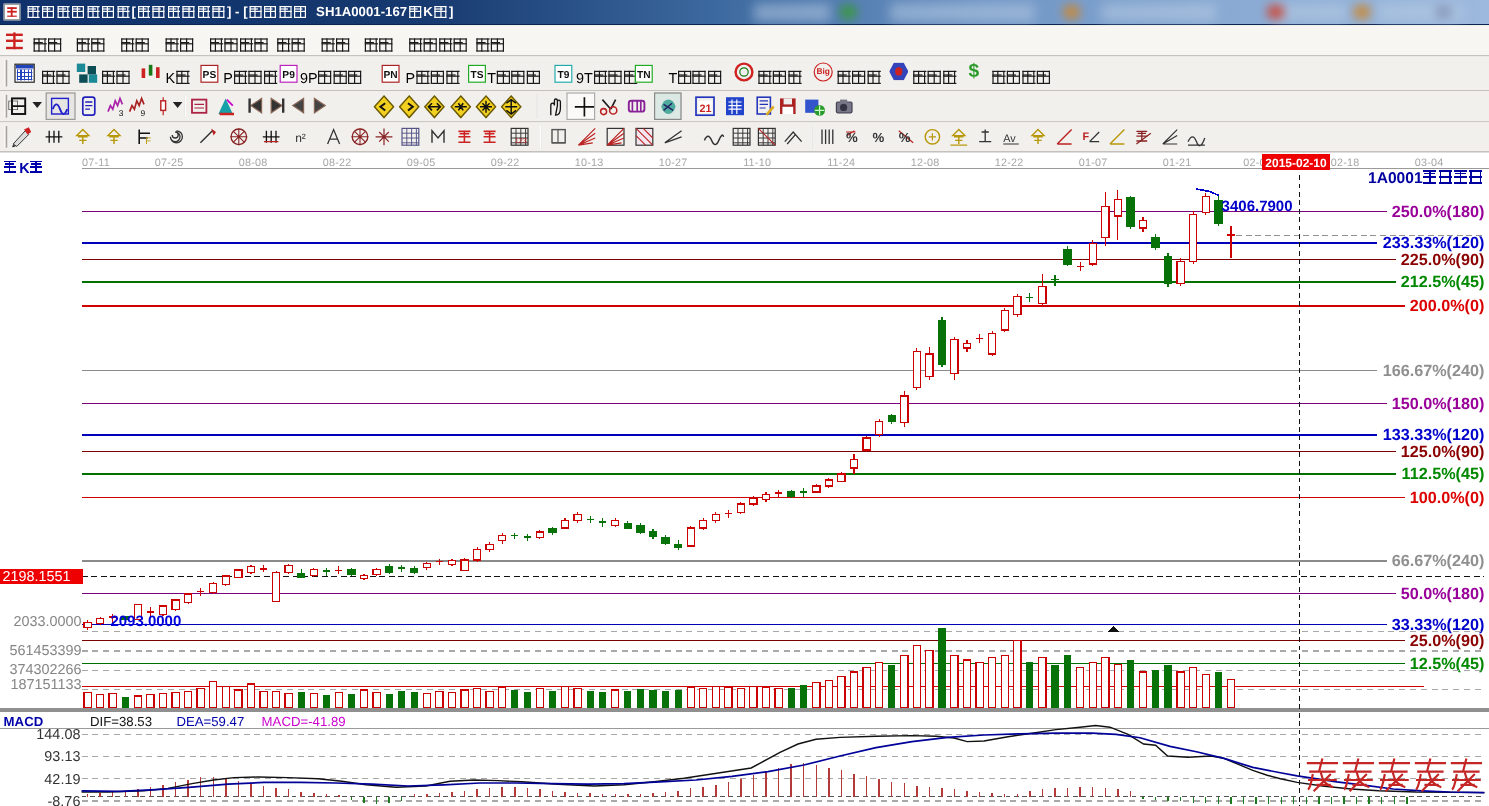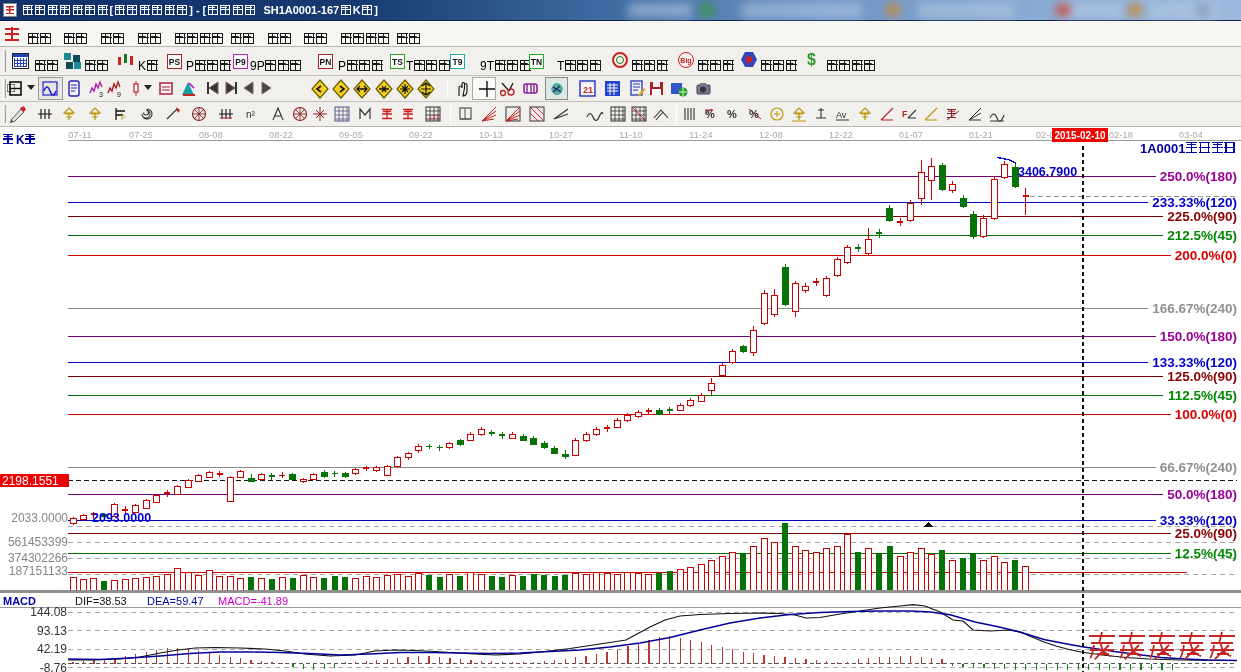--- a/index.html
+++ b/index.html
@@ -597,21 +597,21 @@
       <span class="k-ic" style="left:117px"></span>
       <span class="lb" style="left:138px"><b style="font:12px 'Liberation Sans'">K</b><i class="cj" style="width:11px;height:11px;"></i></span>
       <span class="bdg" style="left:167px;border-color:#aa2222;color:#111">PS</span>
       <span class="lb" style="left:186px"><b style="font:12px 'Liberation Sans'">P</b><i class="cj" style="width:11px;height:11px;"></i><i class="cj" style="width:11px;height:11px;"></i><i class="cj" style="width:11px;height:11px;"></i></span>
       <span class="bdg" style="left:233px;border-color:#bb22bb;color:#111">P9</span>
       <span class="lb" style="left:250px"><b style="font:12px 'Liberation Sans'">9P</b><i class="cj" style="width:11px;height:11px;"></i><i class="cj" style="width:11px;height:11px;"></i><i class="cj" style="width:11px;height:11px;"></i></span>
       <span class="bdg" style="left:318px;border-color:#aa2222;color:#111">PN</span>
       <span class="lb" style="left:338px"><b style="font:12px 'Liberation Sans'">P</b><i class="cj" style="width:11px;height:11px;"></i><i class="cj" style="width:11px;height:11px;"></i><i class="cj" style="width:11px;height:11px;"></i></span>
       <span class="bdg" style="left:390px;border-color:#22aa22;color:#111">TS</span>
       <span class="lb" style="left:406px"><b style="font:12px 'Liberation Sans'">T</b><i class="cj" style="width:11px;height:11px;"></i><i class="cj" style="width:11px;height:11px;"></i><i class="cj" style="width:11px;height:11px;"></i></span>
-      <span class="bdg" style="left:450px;border-color:#22aaaa;color:#111">T9</span>
+      <span class="bdg" style="left:462px;border-color:#22aaaa;color:#111">T9</span>
       <span class="lb" style="left:480px"><b style="font:12px 'Liberation Sans'">9T</b><i class="cj" style="width:11px;height:11px;"></i><i class="cj" style="width:11px;height:11px;"></i><i class="cj" style="width:11px;height:11px;"></i></span>
       <span class="bdg" style="left:529px;border-color:#22aa22;color:#111">TN</span>
       <span class="lb" style="left:557px"><b style="font:12px 'Liberation Sans'">T</b><i class="cj" style="width:11px;height:11px;"></i><i class="cj" style="width:11px;height:11px;"></i><i class="cj" style="width:11px;height:11px;"></i></span>
       <span class="rings" style="left:612px"></span>
       <span class="lb" style="left:631px"><i class="cj" style="width:11px;height:11px;"></i><i class="cj" style="width:11px;height:11px;"></i><i class="cj" style="width:11px;height:11px;"></i></span>
       <span class="bigc" style="left:678px">Big</span>
       <span class="lb" style="left:697px"><i class="cj" style="width:11px;height:11px;"></i><i class="cj" style="width:11px;height:11px;"></i><i class="cj" style="width:11px;height:11px;"></i></span>
       <span class="hexa" style="left:741px"></span>
       <span class="lb" style="left:760px"><i class="cj" style="width:11px;height:11px;"></i><i class="cj" style="width:11px;height:11px;"></i><i class="cj" style="width:11px;height:11px;"></i></span>
       <span style="position:absolute;left:807px;top:4px;color:#2a9a2a;font:bold 16px 'Liberation Sans'">$</span>

